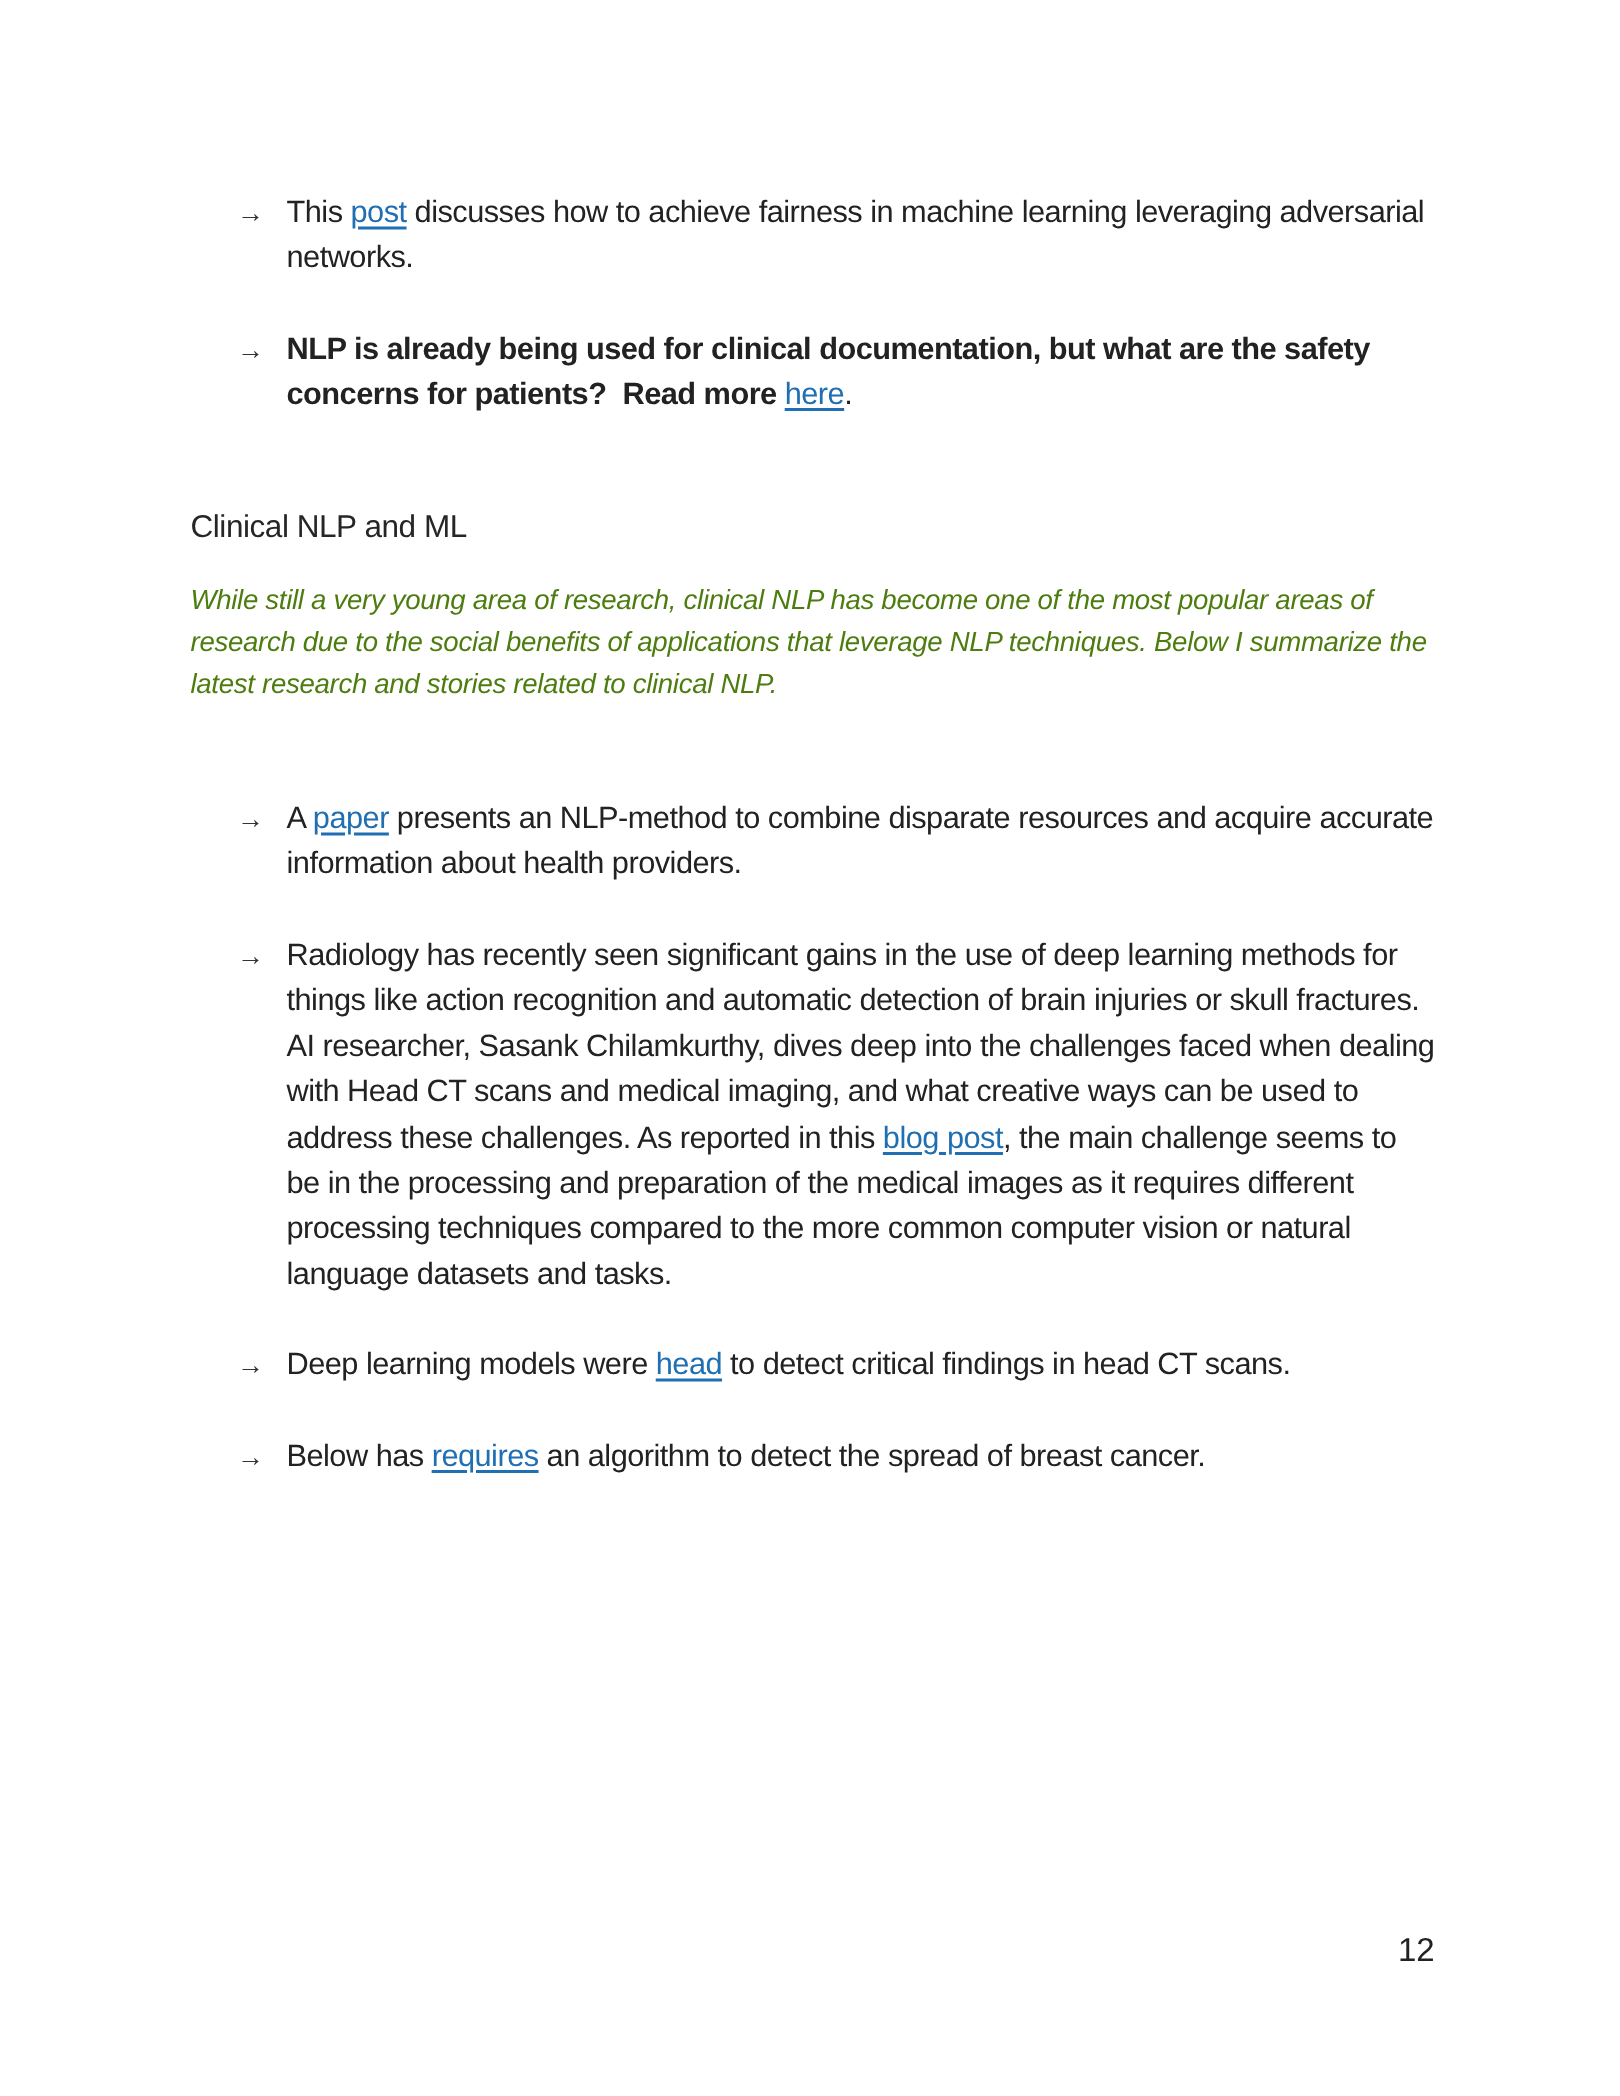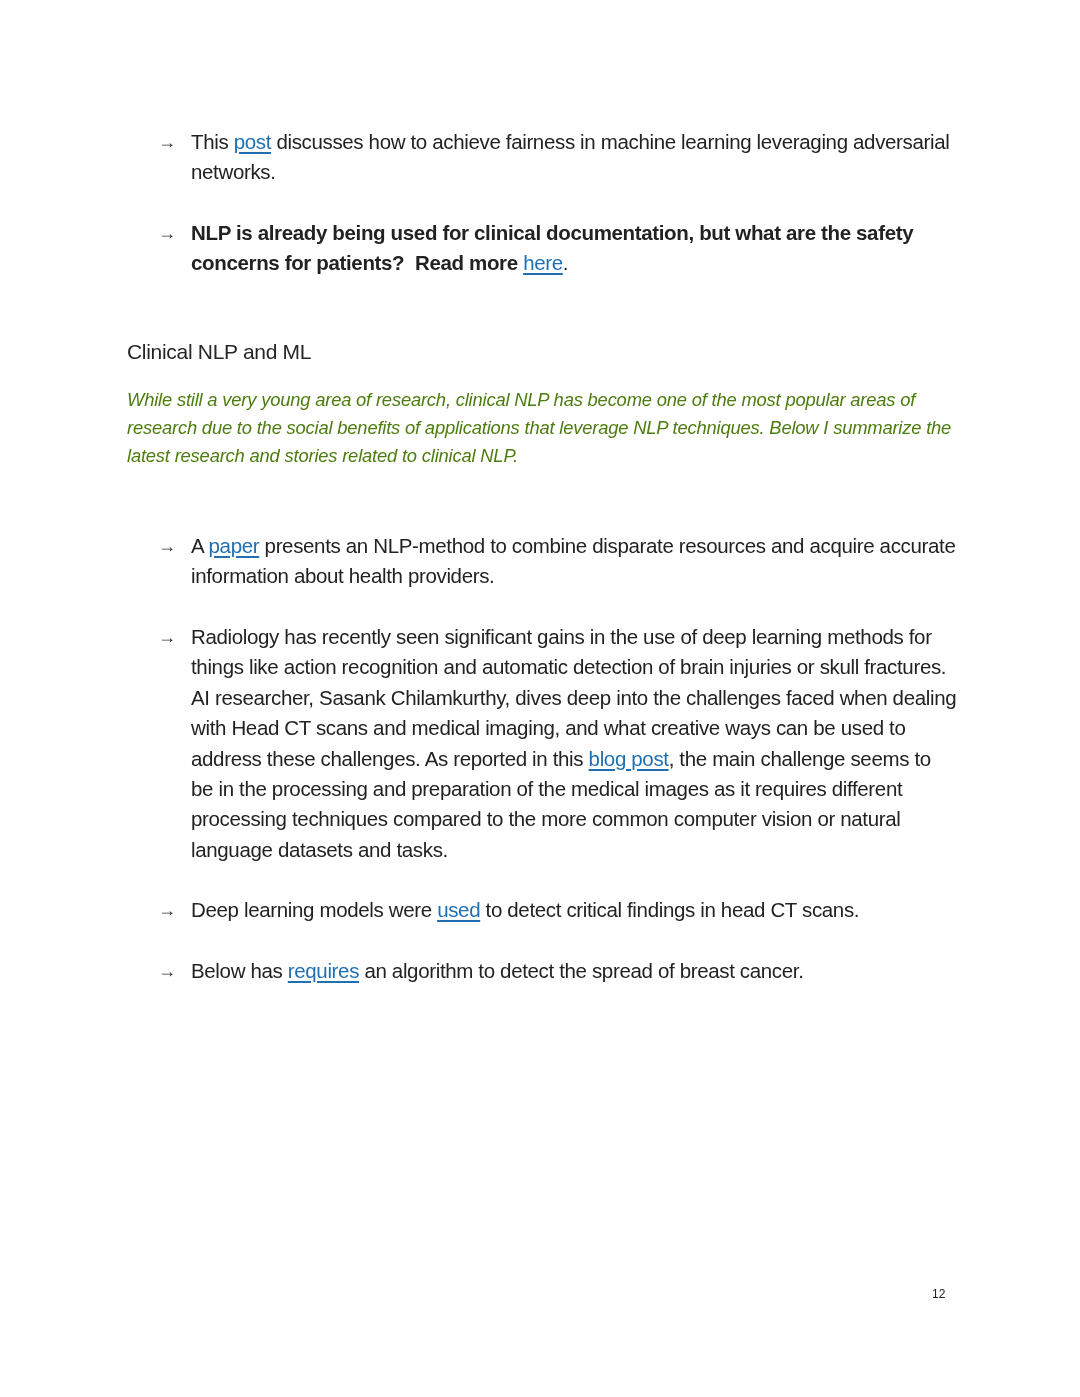--- a/index.html
+++ b/index.html
@@ -24,21 +24,21 @@
     position: absolute; left: 127px; top: 340px;
     font-size: 21px; font-weight: normal; color: #262626; letter-spacing: -0.3px;
   }
   .intro {
     position: absolute; left: 127px; top: 386px; width: 830px;
     font-size: 18.4px; line-height: 28px; font-style: italic; color: #4d7c0f;
     letter-spacing: -0.2px;
   }
   .page-number {
     position: absolute; left: 932px; top: 1287px;
-    font-size: 12px; color: #222;
+    font-size: 22px; color: #222;
   }
 </style>
 </head>
 <body>
 
 <div class="page">
 
   <div class="bullet" style="top:127px;">
     <span class="arrow">→</span>
     <span class="text"><span>This </span><a class="link" href="#">post</a><span> discusses how to achieve fairness in machine learning leveraging adversarial networks.</span></span>
@@ -57,21 +57,21 @@
     <span class="text"><span>A </span><a class="link" href="#">paper</a><span> presents an NLP-method to combine disparate resources and acquire accurate information about health providers.</span></span>
   </div>
 
   <div class="bullet" style="top:622px;">
     <span class="arrow">→</span>
     <span class="text"><span>Radiology has recently seen significant gains in the use of deep learning methods for things like action recognition and automatic detection of brain injuries or skull fractures. AI researcher, Sasank Chilamkurthy, dives deep into the challenges faced when dealing with Head CT scans and medical imaging, and what creative ways can be used to address these challenges. As reported in this </span><a class="link" href="#">blog post</a><span>, the main challenge seems to be in the processing and preparation of the medical images as it requires different processing techniques compared to the more common computer vision or natural language datasets and tasks.</span></span>
   </div>
 
   <div class="bullet" style="top:895px;">
     <span class="arrow">→</span>
-    <span class="text"><span>Deep learning models were </span><a class="link" href="#">used</a><span> to detect critical findings in head CT scans.</span></span>
+    <span class="text"><span>Deep learning models were </span><a class="link" href="#">head</a><span> to detect critical findings in head CT scans.</span></span>
   </div>
 
   <div class="bullet" style="top:956px;">
     <span class="arrow">→</span>
     <span class="text"><span>Below has </span><a class="link" href="#">requires</a><span> an algorithm to detect the spread of breast cancer.</span></span>
   </div>
 
   <div class="page-number">12</div>
 </div>
 

